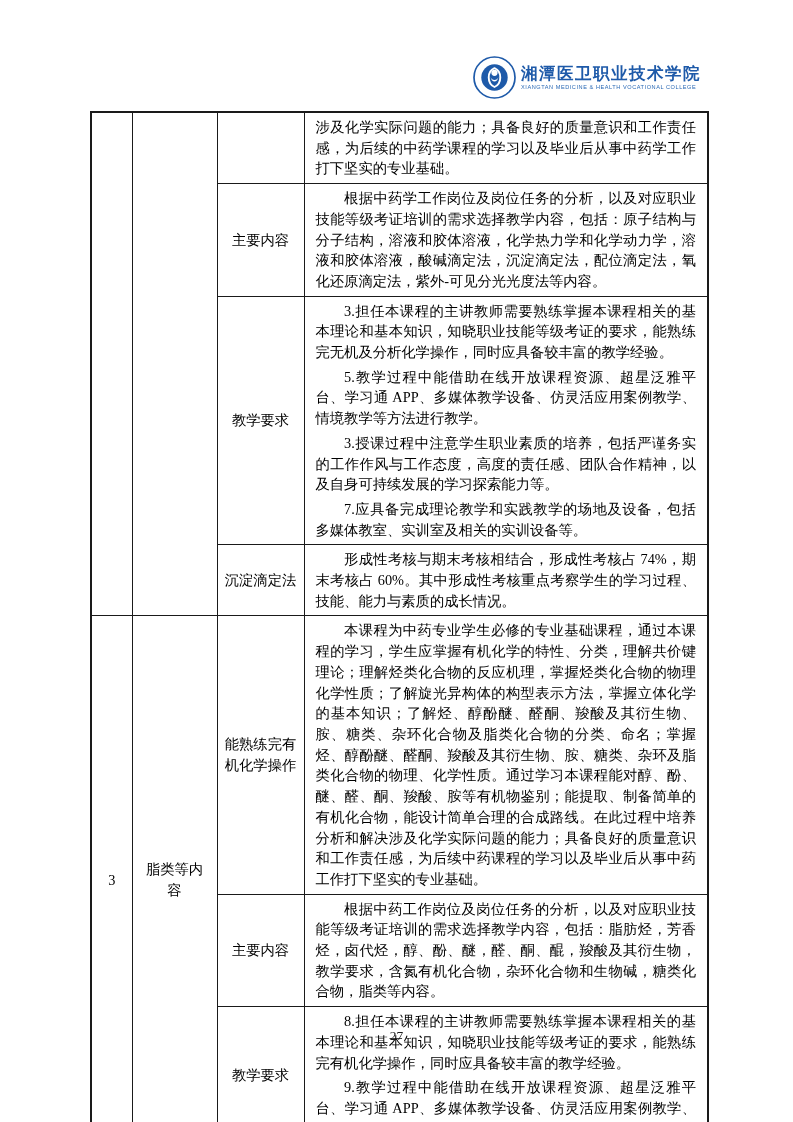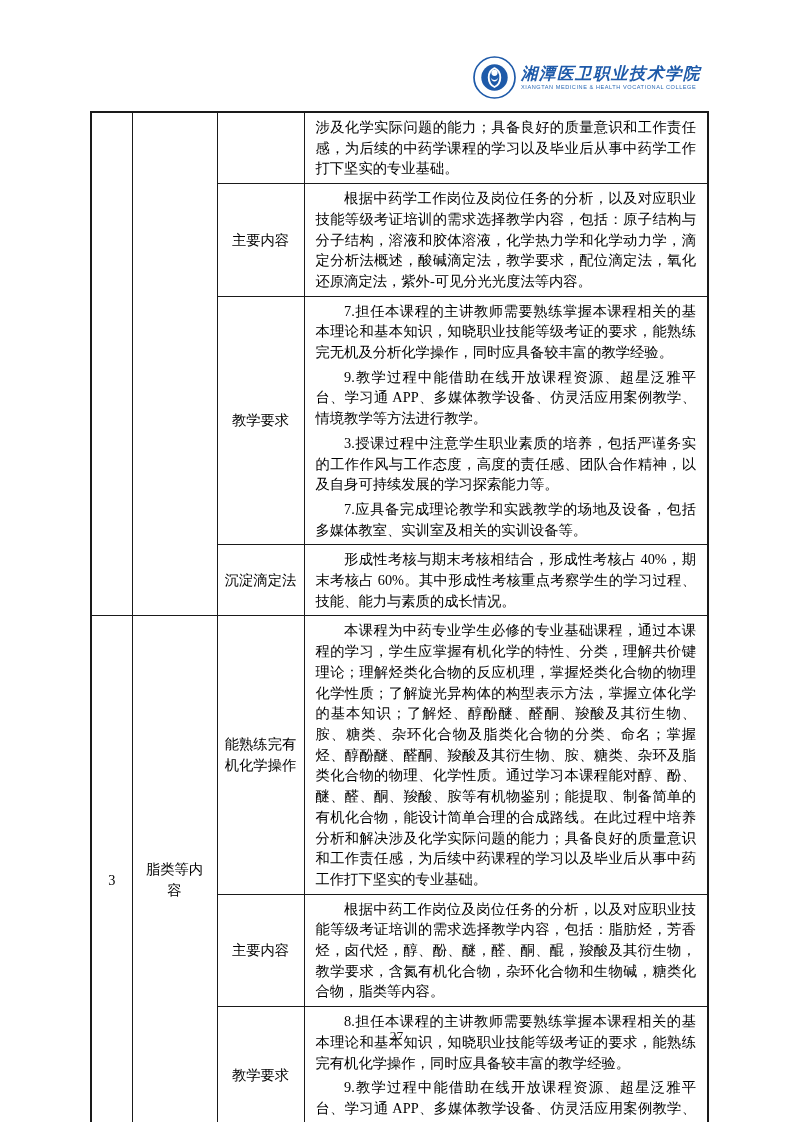--- a/index.html
+++ b/index.html
@@ -9,21 +9,21 @@
     font-family: "Liberation Serif", "DejaVu Serif", serif;
     color: #000;
   }
   .page { position: relative; width: 793px; height: 1122px; overflow: hidden; background: #fff; }
 
   
   .logo { position: absolute; top: 56px; right: 92px; display: flex; align-items: center; }
   .logo-badge { width: 43px; height: 43px; flex: 0 0 auto; }
   .logo-textcol { margin-left: 5px; display: flex; flex-direction: column; justify-content: center; }
   .logo-zh {
-    color: #1e5aa9; font-weight: bold; font-style: italic;
+    color: #1e5aa9; font-weight: bold; 
     font-size: 16.5px; letter-spacing: 1.5px; line-height: 19px; white-space: nowrap;
   }
   .logo-en {
     color: #2a69b5; font-size: 5.6px; letter-spacing: 0.55px;
     line-height: 8px; white-space: nowrap; font-family: "Liberation Sans", sans-serif;
   }
 
   
   table.syllabus {
     position: absolute; left: 90px; top: 111px; width: 617px;
@@ -91,36 +91,36 @@
         <td class="num-cell" rowspan="4"></td>
         <td class="course-cell" rowspan="4"></td>
         <td class="label-cell"></td>
         <td class="content-cell">
           <p class="no-indent">涉及化学实际问题的能力；具备良好的质量意识和工作责任感，为后续的中药学课程的学习以及毕业后从事中药学工作打下坚实的专业基础。</p>
         </td>
       </tr>
       <tr class="r-a2">
         <td class="label-cell">主要内容</td>
         <td class="content-cell">
-          <p>根据中药学工作岗位及岗位任务的分析，以及对应职业技能等级考证培训的需求选择教学内容，包括：原子结构与分子结构，溶液和胶体溶液，化学热力学和化学动力学，滴定分析法概述，酸碱滴定法，教学要求，配位滴定法，氧化还原滴定法，紫外-可见分光光度法等内容。</p>
+          <p>根据中药学工作岗位及岗位任务的分析，以及对应职业技能等级考证培训的需求选择教学内容，包括：原子结构与分子结构，溶液和胶体溶液，化学热力学和化学动力学，溶液和胶体溶液，酸碱滴定法，沉淀滴定法，配位滴定法，氧化还原滴定法，紫外-可见分光光度法等内容。</p>
         </td>
       </tr>
       <tr class="r-a3">
         <td class="label-cell">教学要求</td>
         <td class="content-cell">
-          <p>7.担任本课程的主讲教师需要熟练掌握本课程相关的基本理论和基本知识，知晓职业技能等级考证的要求，能熟练完无机及分析化学操作，同时应具备较丰富的教学经验。</p>
-          <p>9.教学过程中能借助在线开放课程资源、超星泛雅平台、学习通 APP、多媒体教学设备、仿灵活应用案例教学、情境教学等方法进行教学。</p>
+          <p>3.担任本课程的主讲教师需要熟练掌握本课程相关的基本理论和基本知识，知晓职业技能等级考证的要求，能熟练完无机及分析化学操作，同时应具备较丰富的教学经验。</p>
+          <p>5.教学过程中能借助在线开放课程资源、超星泛雅平台、学习通 APP、多媒体教学设备、仿灵活应用案例教学、情境教学等方法进行教学。</p>
           <p>3.授课过程中注意学生职业素质的培养，包括严谨务实的工作作风与工作态度，高度的责任感、团队合作精神，以及自身可持续发展的学习探索能力等。</p>
           <p>7.应具备完成理论教学和实践教学的场地及设备，包括多媒体教室、实训室及相关的实训设备等。</p>
         </td>
       </tr>
       <tr class="r-a4">
         <td class="label-cell">沉淀滴定法</td>
         <td class="content-cell">
-          <p>形成性考核与期末考核相结合，形成性考核占 40%，期末考核占 60%。其中形成性考核重点考察学生的学习过程、技能、能力与素质的成长情况。</p>
+          <p>形成性考核与期末考核相结合，形成性考核占 74%，期末考核占 60%。其中形成性考核重点考察学生的学习过程、技能、能力与素质的成长情况。</p>
         </td>
       </tr>
 
       <tr class="r-b1">
         <td class="num-cell" rowspan="3">3</td>
         <td class="course-cell" rowspan="3">脂类等内容</td>
         <td class="label-cell">能熟练完有机化学操作</td>
         <td class="content-cell">
           <p>本课程为中药专业学生必修的专业基础课程，通过本课程的学习，学生应掌握有机化学的特性、分类，理解共价键理论；理解烃类化合物的反应机理，掌握烃类化合物的物理化学性质；了解旋光异构体的构型表示方法，掌握立体化学的基本知识；了解烃、醇酚醚、醛酮、羧酸及其衍生物、胺、糖类、杂环化合物及脂类化合物的分类、命名；掌握烃、醇酚醚、醛酮、羧酸及其衍生物、胺、糖类、杂环及脂类化合物的物理、化学性质。通过学习本课程能对醇、酚、醚、醛、酮、羧酸、胺等有机物鉴别；能提取、制备简单的有机化合物，能设计简单合理的合成路线。在此过程中培养分析和解决涉及化学实际问题的能力；具备良好的质量意识和工作责任感，为后续中药课程的学习以及毕业后从事中药工作打下坚实的专业基础。</p>
         </td>

